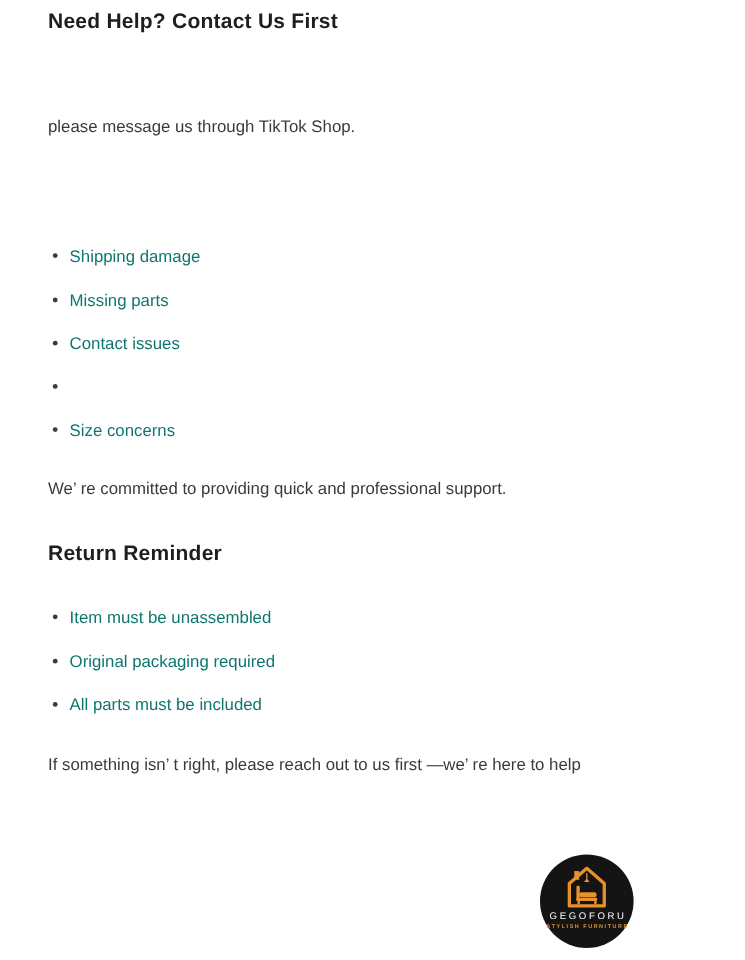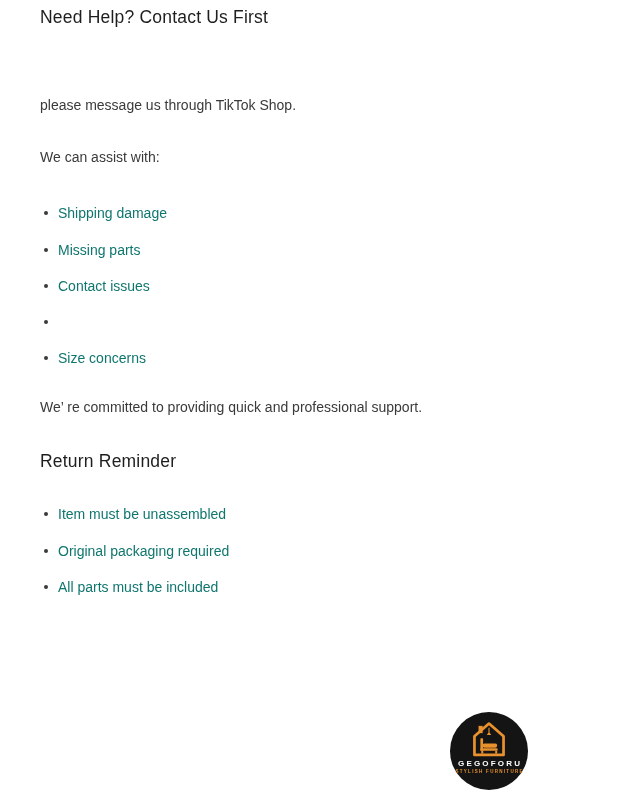--- a/index.html
+++ b/index.html
@@ -13,21 +13,21 @@
     height: 800px;
     background: #ffffff;
     font-family: "Liberation Sans", "DejaVu Sans", sans-serif;
     overflow: hidden;
   }
   .h1 {
     position: absolute;
     left: 40px;
     margin: 0;
     font-size: 17.5px;
-    font-weight: normal;
+    font-weight: bold;
     color: #1e1e1e;
     letter-spacing: 0.2px;
     white-space: nowrap;
   }
   .line {
     position: absolute;
     left: 40px;
     margin: 0;
     font-size: 14px;
     line-height: 18px;
@@ -63,21 +63,21 @@
     background: #141414;
     text-align: center;
   }
   .logo svg {
     display: block;
     margin: 9px auto 0 auto;
   }
   .logo-brand {
     margin-top: 1px;
     font-size: 8px;
-    font-weight: bold;
+    font-weight: normal;
     letter-spacing: 2.2px;
     color: #ffffff;
     text-indent: 2.2px; 
     white-space: nowrap;
   }
   .logo-tagline {
     margin-top: 1px;
     font-size: 4.5px;
     font-weight: bold;
     letter-spacing: 1.3px;
@@ -89,21 +89,20 @@
 </head>
 <body>
 
 <div class="page">
 
   <h1 class="h1" style="top:7px">Need Help? Contact Us First</h1>
 
 
   <p class="line" style="top:96px">please message us through TikTok Shop.</p>
 
-  <p class="line" style="top:148px">We can assist with:</p>
 
   <div class="bullet-item" style="top:202px">
     <span class="dot"></span><span>Shipping damage</span>
   </div>
 
   <div class="bullet-item" style="top:239px">
     <span class="dot"></span><span>Missing parts</span>
   </div>
 
   <div class="bullet-item" style="top:275px">
@@ -127,20 +126,21 @@
   </div>
 
   <div class="bullet-item" style="top:576px">
     <span class="dot"></span><span>All parts must be included</span>
   </div>
 
   <div class="bullet-item" style="top:540px">
     <span class="dot"></span><span>Original packaging required</span>
   </div>
 
+  <p class="line" style="top:628px">If something isn’ t right, please reach out to us first —we’ re here to help</p>
 
 
   <div class="logo">
     <svg width="40" height="37" viewBox="0 0 44 40" xmlns="http://www.w3.org/2000/svg">
 
       <rect x="10.5" y="5" width="4.5" height="8" fill="#e8912d"></rect>
 
       <path d="M22 2.5 L38 16.5 L38 37 L6 37 L6 16.5 Z" fill="none" stroke="#e8912d" stroke-width="3" stroke-linejoin="round" stroke-linecap="round"></path>
 
       <line x1="22" y1="7" x2="22" y2="12" stroke="#e8912d" stroke-width="1.2"></line>

